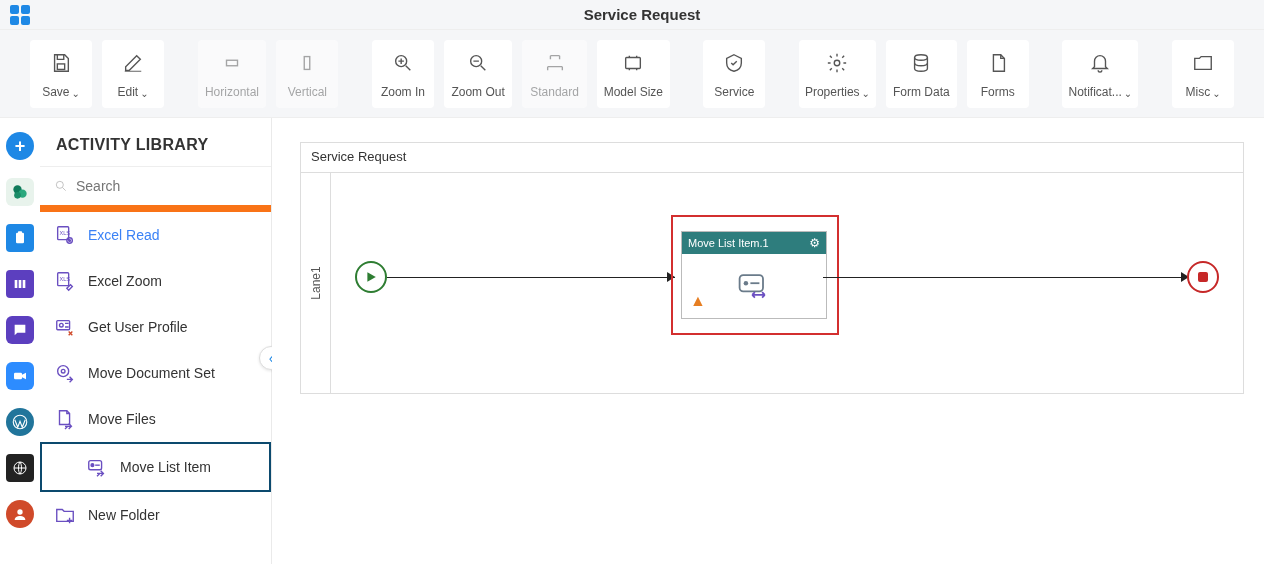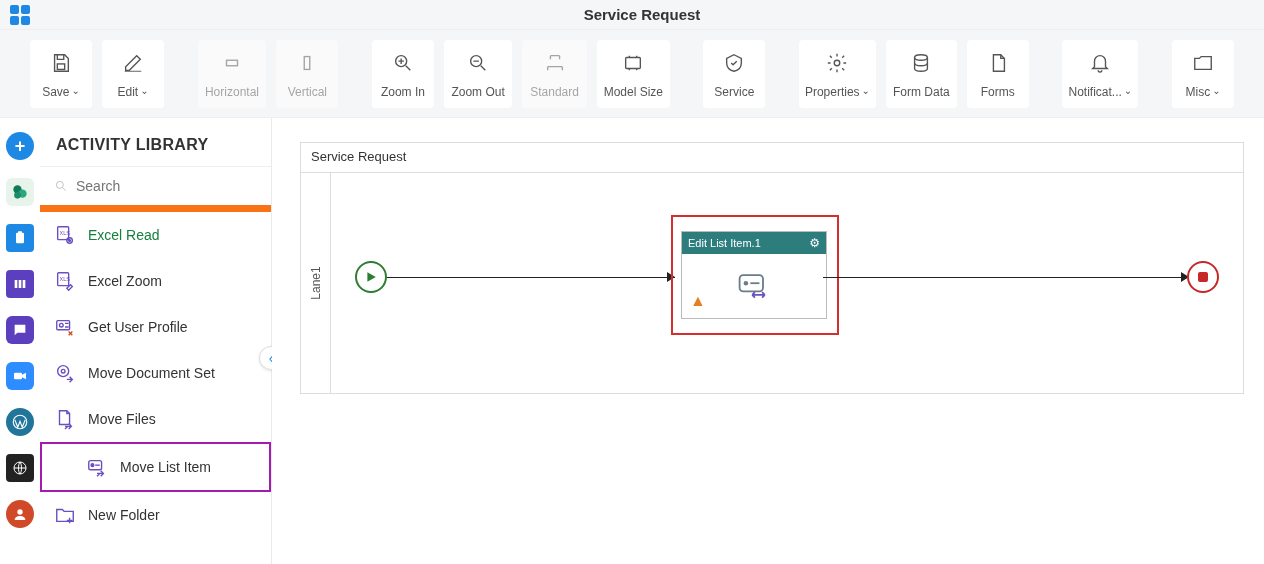--- a/index.html
+++ b/index.html
@@ -8,21 +8,21 @@
 .header { height: 30px; background: #f5f6f8; display: flex; align-items: center; padding: 0 10px; border-bottom: 1px solid #eee; }
 .app-grid-icon { width: 20px; height: 20px; display: grid; grid-template-columns: 1fr 1fr; grid-template-rows: 1fr 1fr; gap: 2px; }
 .app-grid-icon span { background: #1e88e5; border-radius: 2px; }
 .header-title { flex: 1; text-align: center; font-weight: 600; font-size: 15px; color: #333; }
 
 .toolbar { height: 88px; background: #f5f6f8; display: flex; align-items: center; padding: 0 30px; gap: 10px; border-bottom: 1px solid #eee; }
 .toolbar-btn { background: #fff; border: none; border-radius: 4px; padding: 8px 14px 6px 14px; display: flex; flex-direction: column; align-items: center; gap: 10px; cursor: pointer; min-width: 62px; height: 68px; justify-content: center; }
 .toolbar-btn.disabled { opacity: 0.5; cursor: default; }
 .toolbar-icon { height: 24px; display: flex; align-items: center; justify-content: center; color: #555; }
 .toolbar-icon svg { width: 22px; height: 22px; stroke: #555; fill: none; stroke-width: 1.5; }
-.toolbar-label { font-size: 12px; color: #555; display: flex; align-items: flex-start; gap: 2px; white-space: nowrap; }
+.toolbar-label { font-size: 12px; color: #555; display: flex; align-items: flex-end; gap: 2px; white-space: nowrap; }
 .chevron-sm { font-size: 10px; color: #555; }
 .toolbar-spacer { width: 18px; }
 
 .main { display: flex; height: calc(564px - 30px - 88px); }
 
 .icon-rail { width: 40px; background: #fff; display: flex; flex-direction: column; align-items: center; padding-top: 14px; gap: 18px; }
 .rail-icon { width: 28px; height: 28px; display: flex; align-items: center; justify-content: center; border-radius: 6px; cursor: pointer; }
 .rail-add { background: #1e88e5; color: #fff; font-size: 18px; font-weight: bold; border-radius: 50%; }
 .rail-sp { background: #e8f3ec; } 
 .rail-clip { background: #1e88e5; border-radius: 4px; }
@@ -33,22 +33,22 @@
 .rail-globe { background: #222; border-radius: 4px; }
 .rail-avatar { background: #d04a2a; border-radius: 50%; }
 
 .sidebar { width: 232px; background: #fff; border-right: 1px solid #eaeaea; position: relative; }
 .sidebar-header { padding: 18px 16px 12px 16px; font-weight: 700; font-size: 16px; color: #333; border-bottom: 1px solid #eee; letter-spacing: 0.3px; }
 .search-row { padding: 10px 14px; display: flex; align-items: center; gap: 8px; border-bottom: 7px solid #f97316; }
 .search-row svg { width: 18px; height: 18px; stroke: #999; fill: none; }
 .search-input { border: none; outline: none; font-size: 14px; color: #666; flex: 1; }
 .lib-list { overflow-y: auto; }
 .lib-item { display: flex; align-items: center; gap: 12px; padding: 12px 14px; cursor: pointer; font-size: 14px; color: #333; }
-.lib-item.dim { color: #15803d; }
-.lib-item.selected { border: 2px solid #a21caf; padding-left: 44px; }
+.lib-item.dim { color: #3b82f6; }
+.lib-item.selected { border: 2px solid #0c4a6e; padding-left: 44px; }
 .lib-icon { width: 22px; height: 22px; display: flex; align-items: center; justify-content: center; }
 .lib-icon svg { width: 22px; height: 22px; }
 .collapse-btn { position: absolute; right: -12px; top: 228px; width: 24px; height: 24px; background: #fff; border: 1px solid #ddd; border-radius: 50%; display: flex; align-items: center; justify-content: center; color: #1e88e5; font-size: 14px; cursor: pointer; box-shadow: 0 1px 3px rgba(0,0,0,0.1); }
 
 .canvas-wrap { flex: 1; padding: 24px 0 0 28px; background: #fff; position: relative; }
 .canvas { border: 1px solid #ddd; width: 944px; height: 252px; position: relative; background: #fff; }
 .canvas-title { position: absolute; top: 0; left: 0; right: 0; height: 30px; border-bottom: 1px solid #ddd; padding: 6px 10px; font-size: 13px; color: #333; }
 .lane-label-cell { position: absolute; left: 0; top: 30px; bottom: 0; width: 30px; border-right: 1px solid #ddd; display: flex; align-items: center; justify-content: center; }
 .lane-label { transform: rotate(-90deg); font-size: 12px; color: #555; white-space: nowrap; }
 
@@ -404,21 +404,21 @@
           <svg viewBox="0 0 10 10">
               <path d="M2 1v8l7-4z"></path>
             </svg>
         </div>
         <div class="conn conn1"></div>
         <div class="arrowhead arrow1"></div>
 
         <div class="node-highlight"></div>
         <div class="node-box">
           <div class="node-header">
-            <span>Edit List Item.1</span>
+            <span>Move List Item.1</span>
             <span class="node-gear">⚙</span>
           </div>
           <div class="node-body">
             <span class="node-warn">▲</span>
             <svg viewBox="0 0 40 30">
               <rect x="4" y="4" width="26" height="18" rx="4" fill="none" stroke="#6a7b8a" stroke-width="2"></rect>
               <circle cx="11" cy="13" r="2.5" fill="#6a7b8a"></circle>
               <path d="M16 13h10" stroke="#6a7b8a" stroke-width="2"></path>
               <path d="M18 26h14M18 26l3-3M18 26l3 3M32 26l-3-3M32 26l-3 3" stroke="#6a4fc1" stroke-width="2" fill="none"></path>
             </svg>

